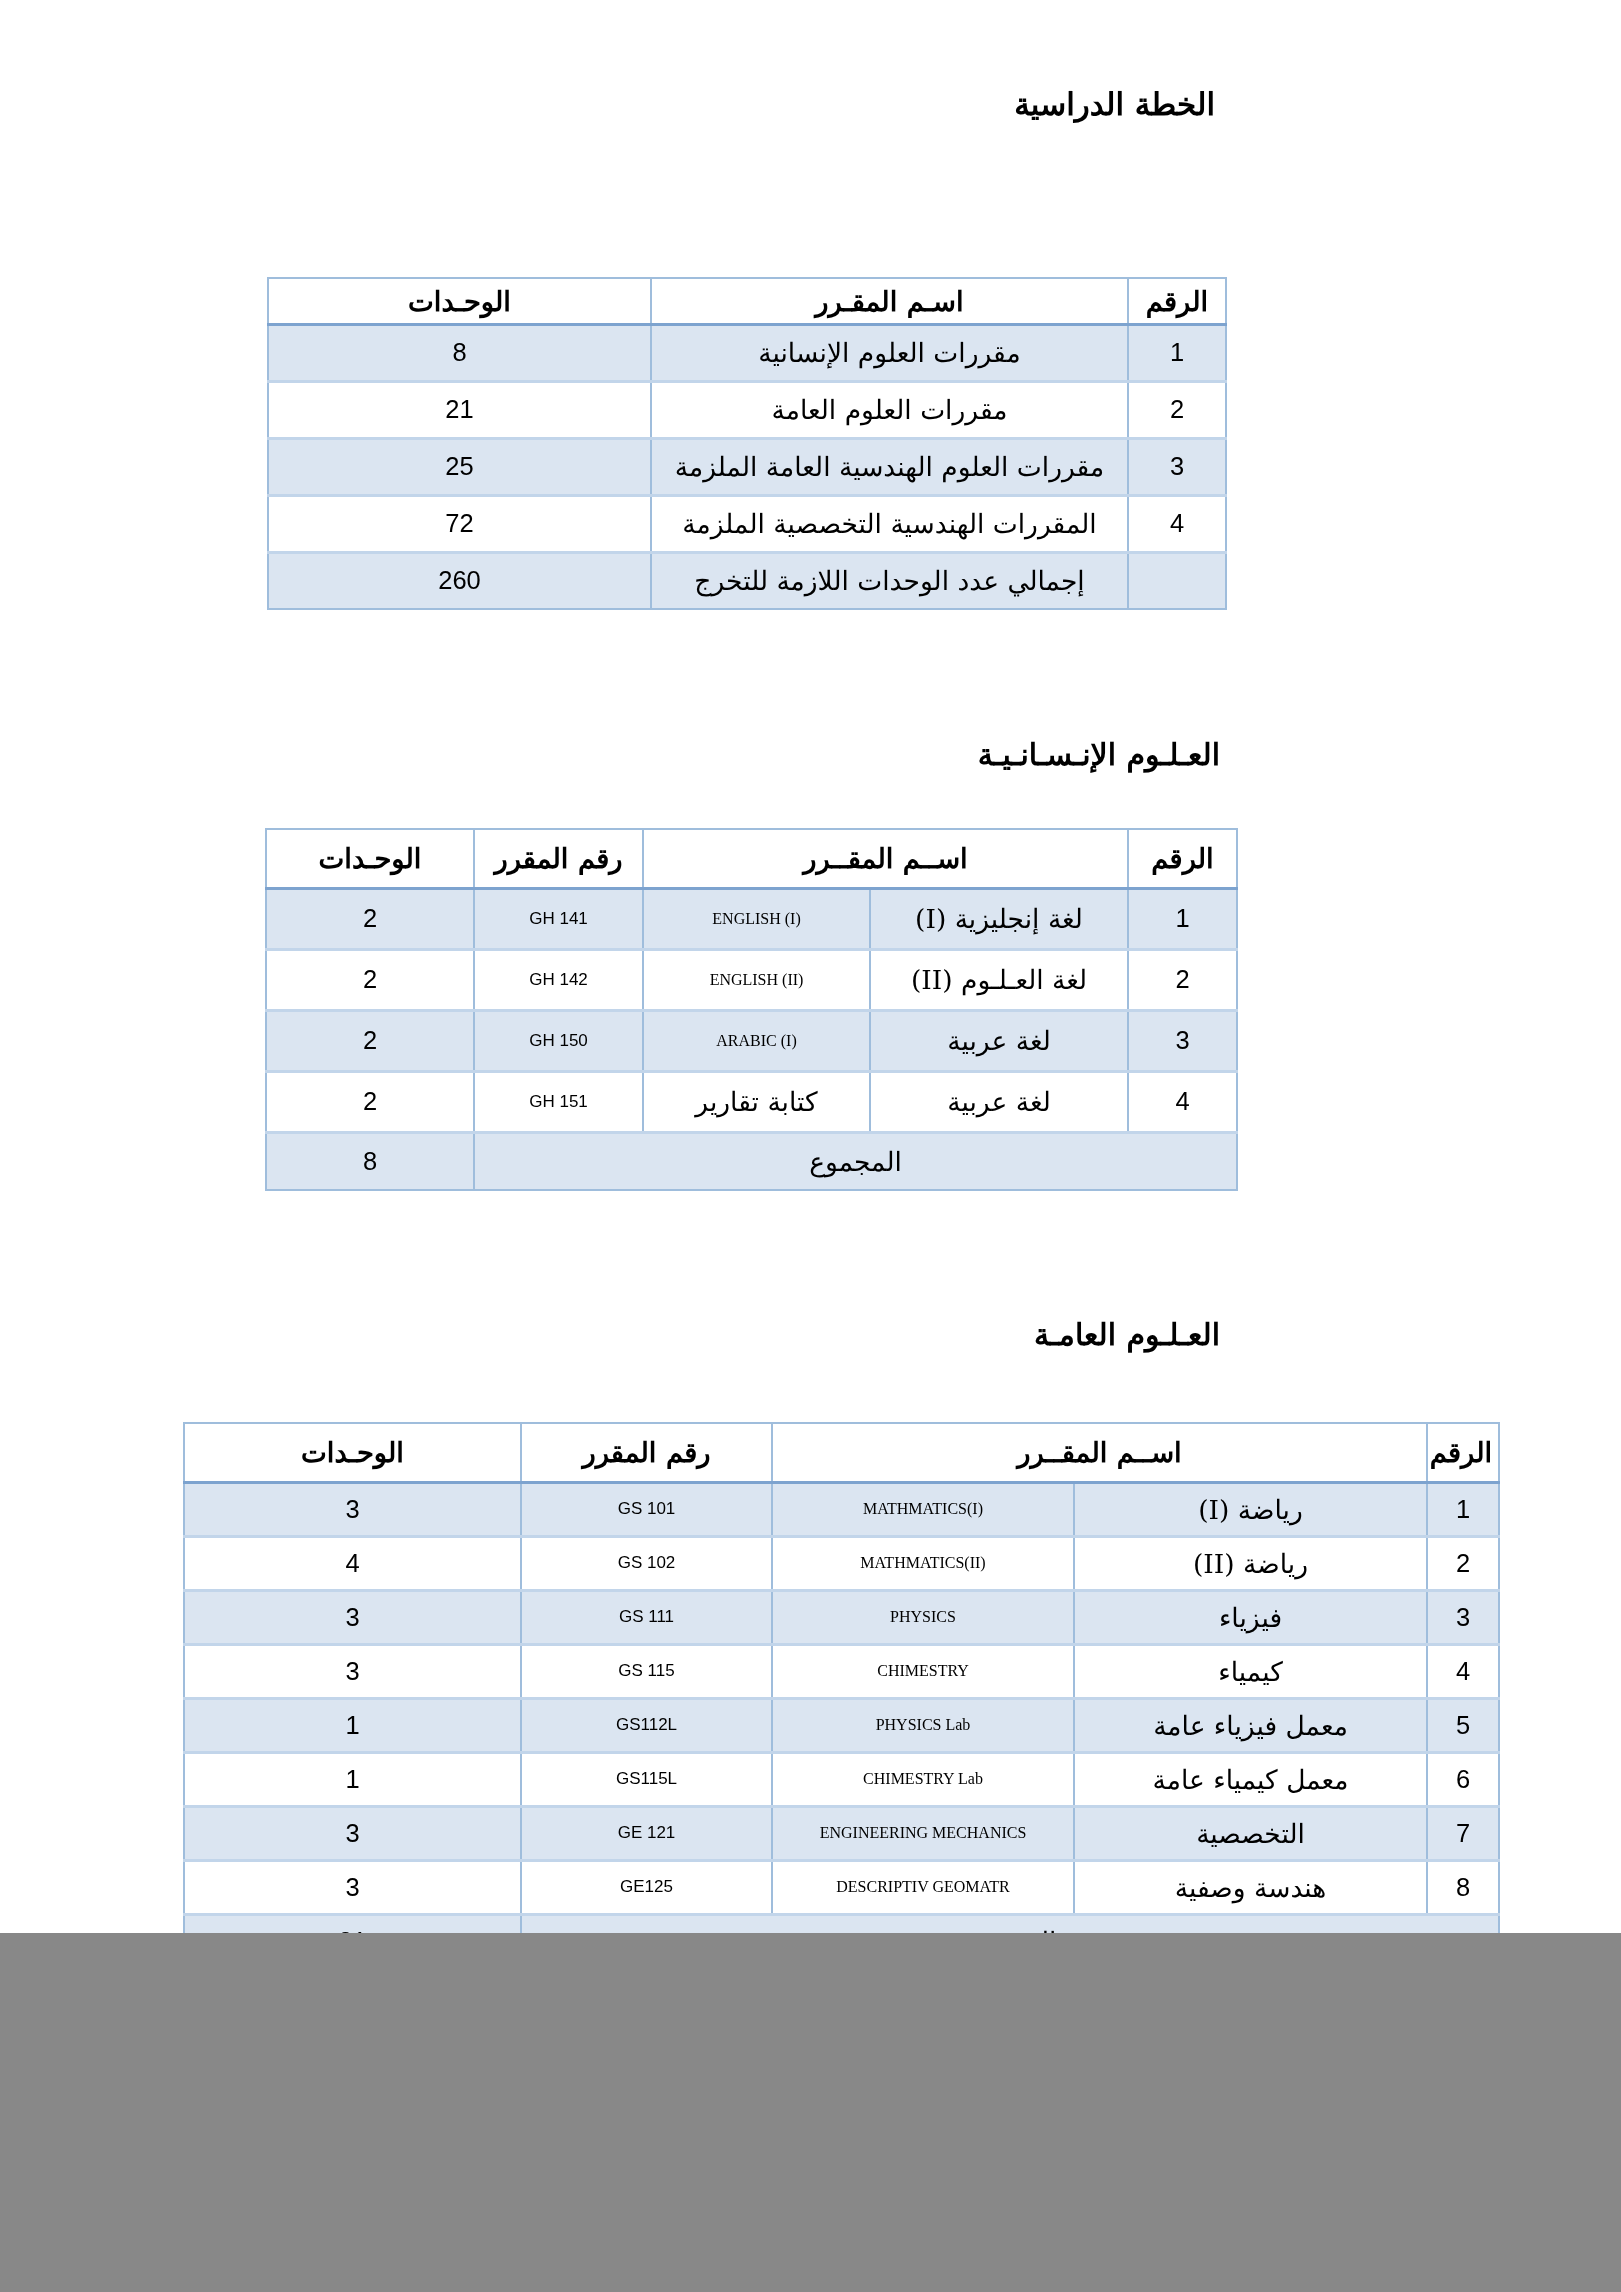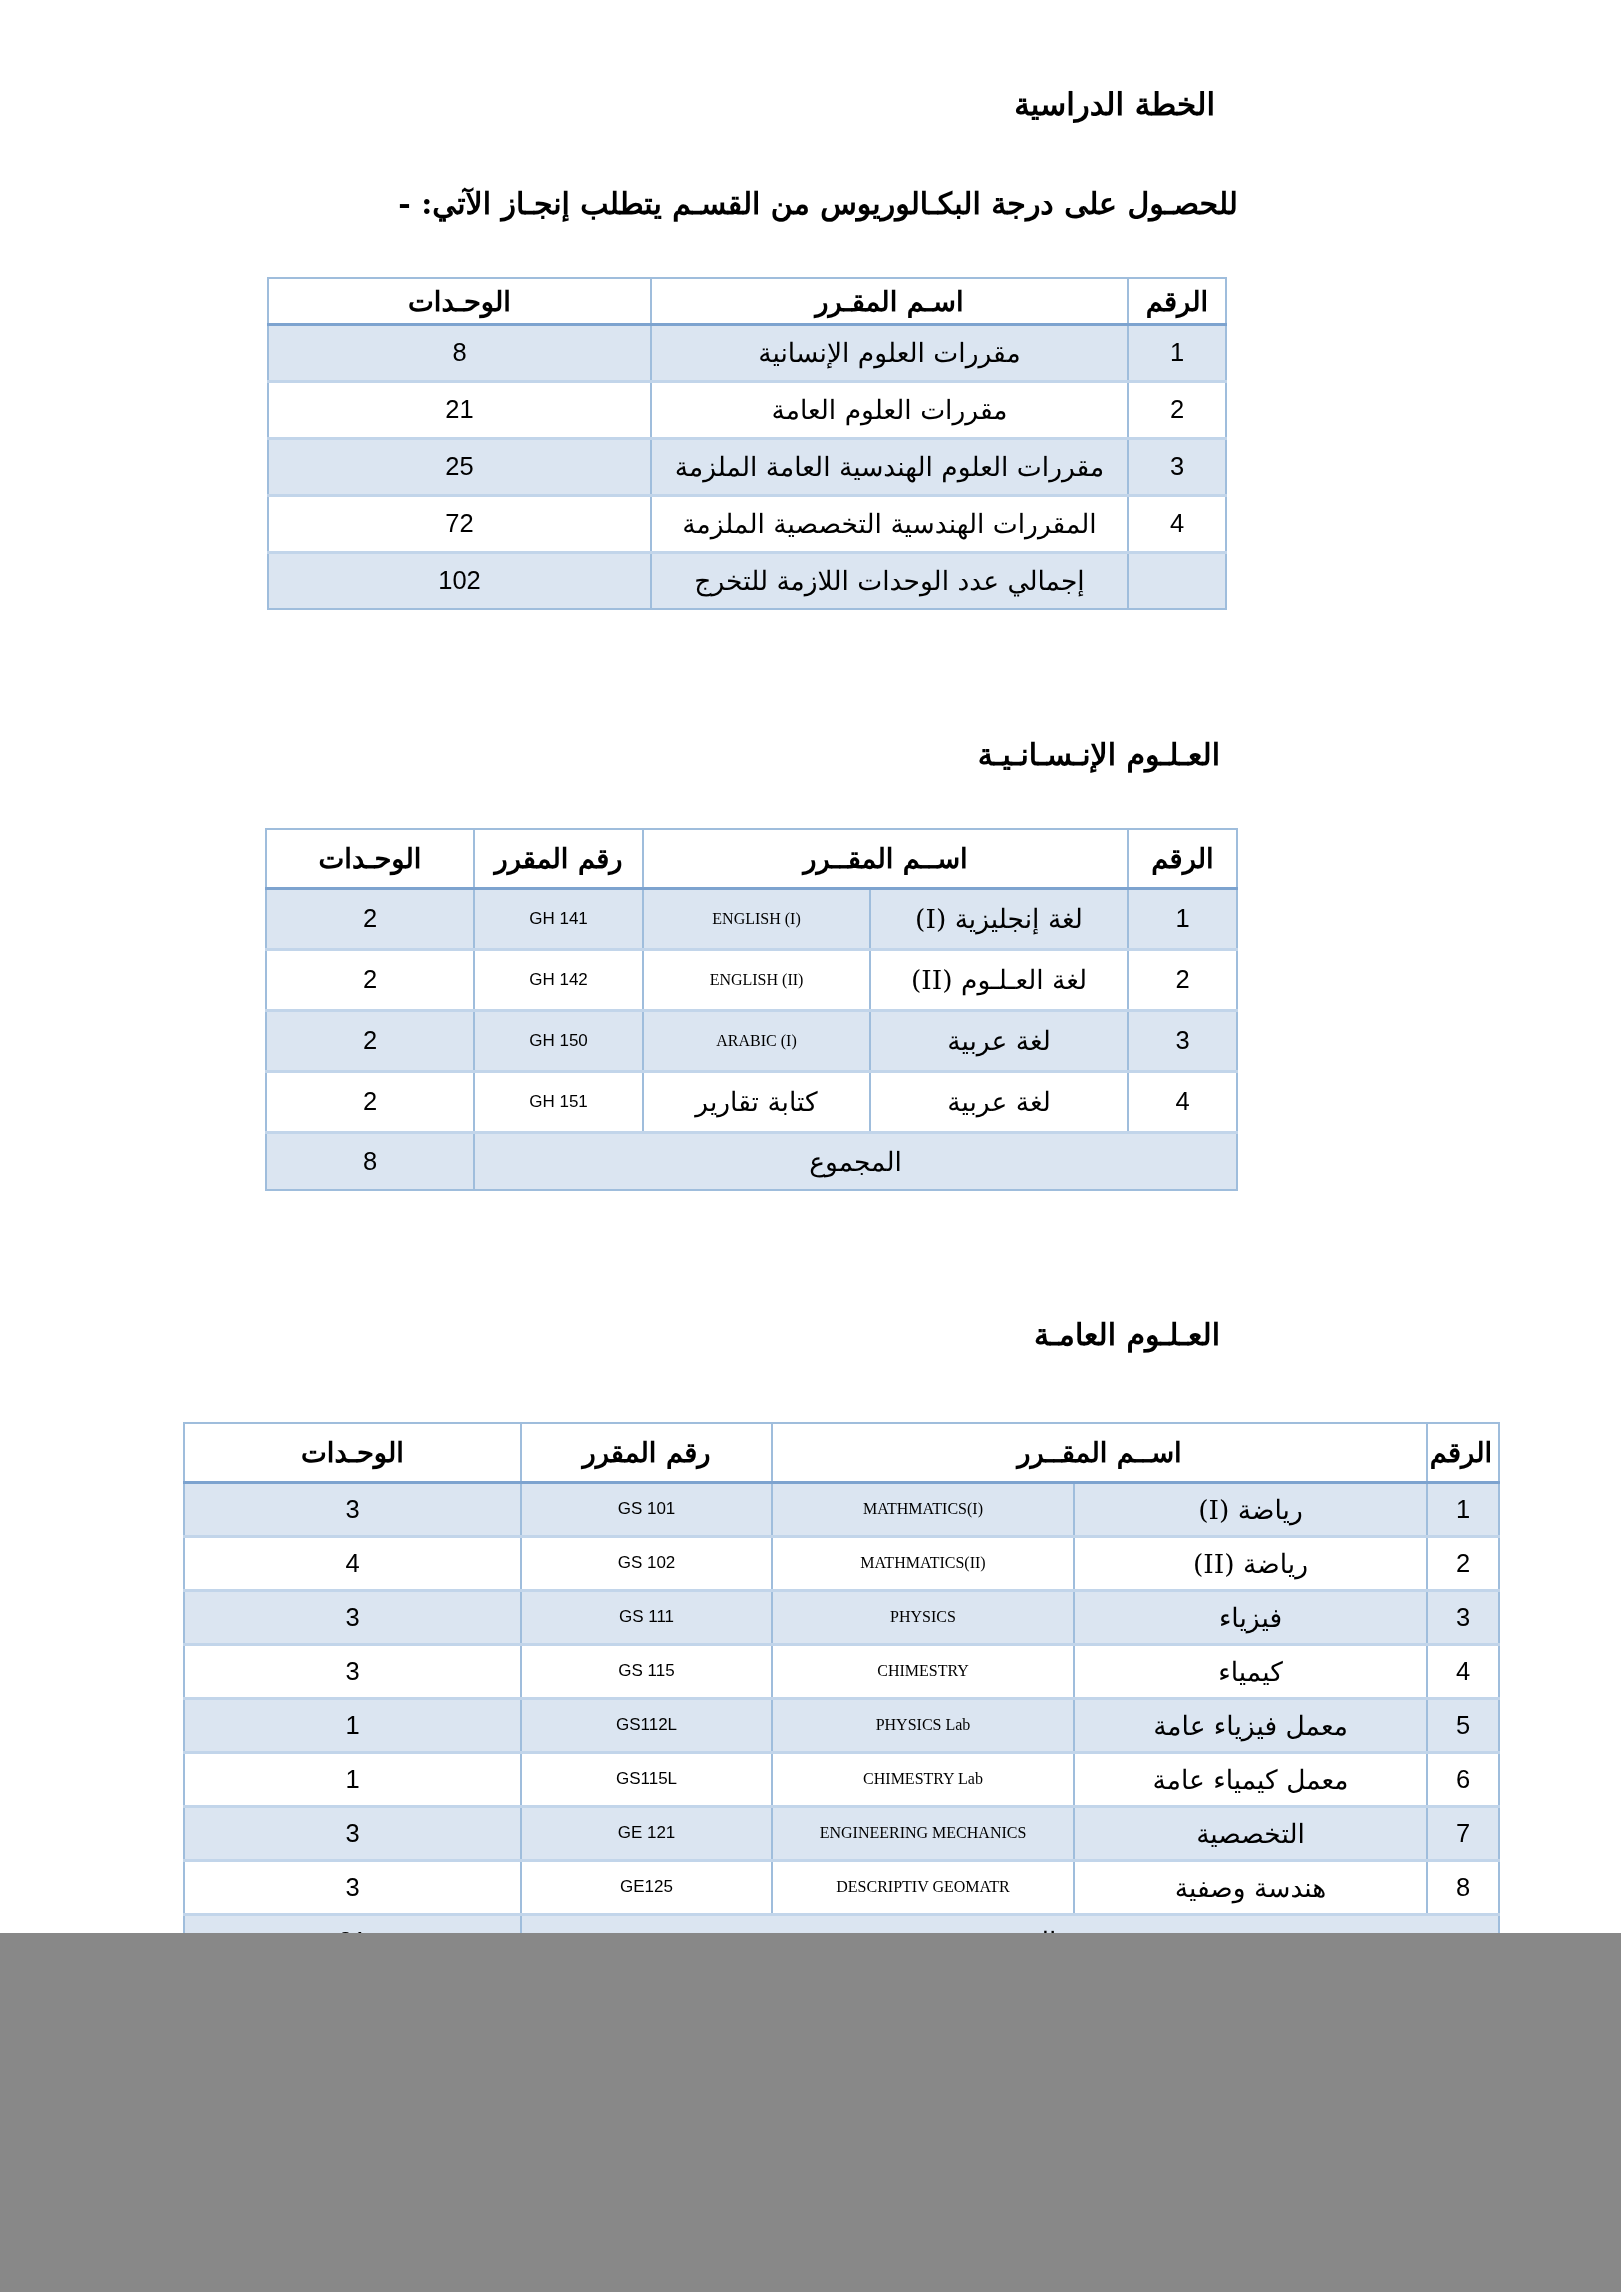--- a/index.html
+++ b/index.html
@@ -60,21 +60,20 @@
     text-align:center;font-size:26.5px;
   }
 </style>
 </head>
 <body>
 
 <div class="page">
 
   <h1 class="doc-title">الخطة الدراسية</h1>
 
-  <p class="doc-intro">للحصـول على درجة البكـالوريوس من القسـم يتطلب إنجـاز الآتي: -</p>
 
   <table class="doc t1">
     <colgroup>
       <col style="width:98px">
         <col style="width:477px">
         <col style="width:383px">
     </colgroup>
     <tbody>
         <tr class="hdr" style="height:46px">
       <th>الرقم</th>
@@ -97,21 +96,21 @@
       <td class="unitnum">25</td>
     </tr>
     <tr class="body" style="height:57px">
       <td class="unitnum">4</td>
       <td>المقررات الهندسية التخصصية الملزمة</td>
       <td class="unitnum">72</td>
     </tr>
     <tr class="body shade" style="height:57px">
       <td></td>
       <td>إجمالي عدد الوحدات اللازمة للتخرج</td>
-      <td class="unitnum">102</td>
+      <td class="unitnum">260</td>
     </tr>
   </tbody>
     </table>
 
   <h2 class="sec-heading humanities">العـلـوم الإنـسـانـيـة</h2>
 
   <table class="doc t2">
     <colgroup>
       <col style="width:109px">
         <col style="width:258px">

